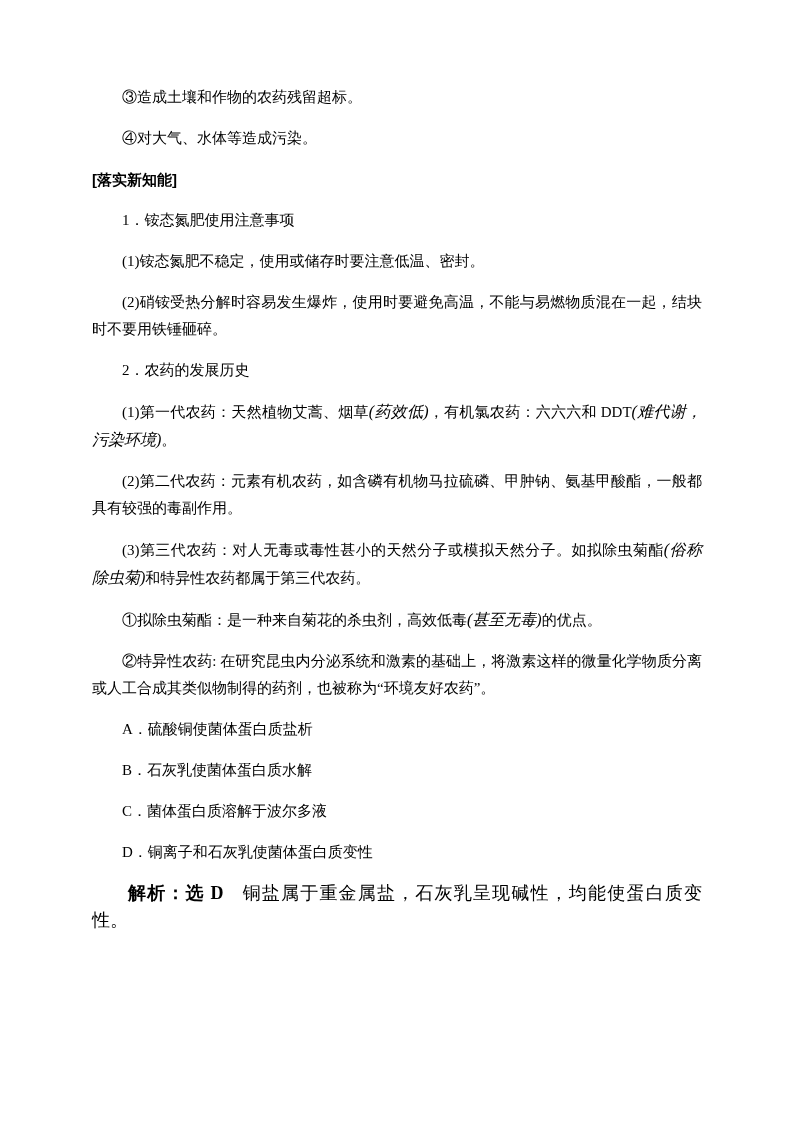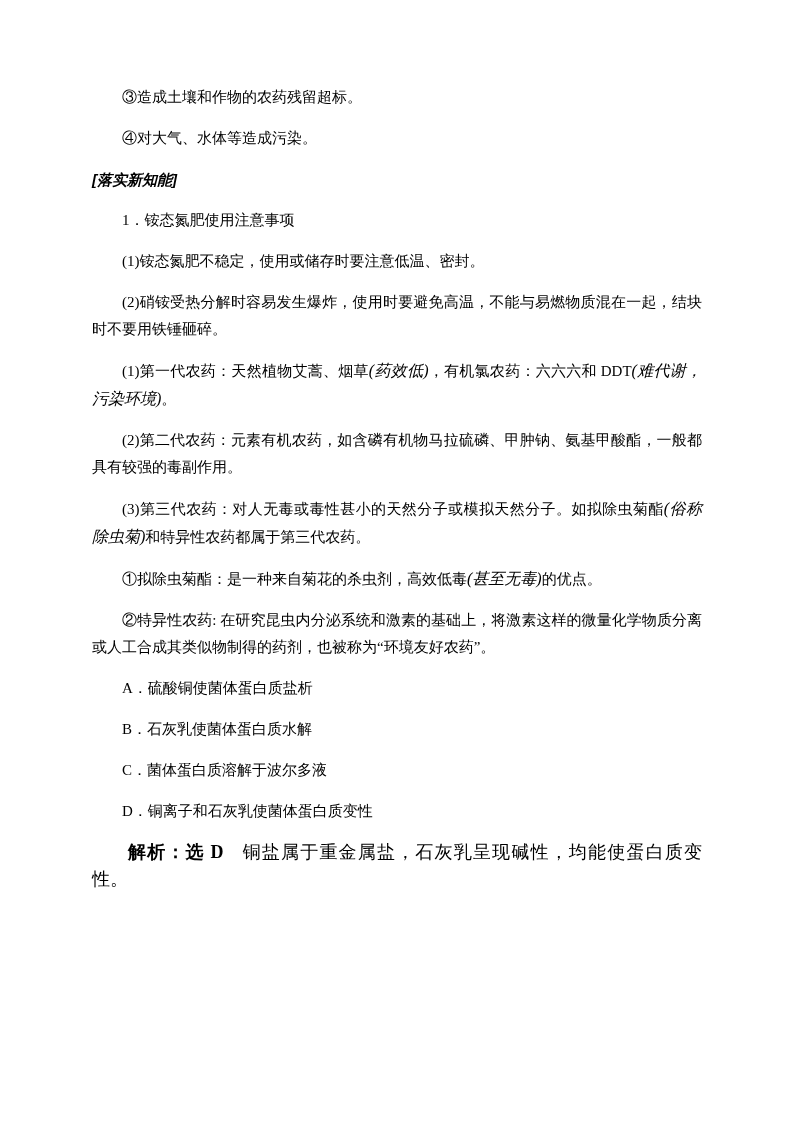--- a/index.html
+++ b/index.html
@@ -24,21 +24,20 @@
     margin: 0 0 14px 0;
     text-align: justify;
   }
   .indent {
     text-indent: 2em;
   }
   .center-header {
     text-align: center;
     font-weight: bold;
     font-family: "Liberation Sans", "DejaVu Sans", sans-serif;
-    font-style: italic;
   }
   .kai {
     font-style: italic;
     font-size: 16px;
   }
   .jiexi {
     font-size: 18px;
   }
   .jiexi .jiexi-label {
     font-weight: bold;
@@ -55,20 +54,21 @@
   <p class="indent">④对大气、水体等造成污染。</p>
 
   <p class="center-header">[落实新知能]</p>
 
   <p class="indent">1．铵态氮肥使用注意事项</p>
 
   <p class="indent">(1)铵态氮肥不稳定，使用或储存时要注意低温、密封。</p>
 
   <p class="indent">(2)硝铵受热分解时容易发生爆炸，使用时要避免高温，不能与易燃物质混在一起，结块时不要用铁锤砸碎。</p>
 
+  <p class="indent">2．农药的发展历史</p>
 
   <p class="indent">
     <span>(1)第一代农药：天然植物艾蒿、烟草</span><span class="kai">(药效低)</span><span>，有机氯农药：六六六和 DDT</span><span class="kai">(难代谢，污染环境)</span><span>。</span>
   </p>
 
   <p class="indent">(2)第二代农药：元素有机农药，如含磷有机物马拉硫磷、甲肿钠、氨基甲酸酯，一般都具有较强的毒副作用。</p>
 
   <p class="indent">
     <span>(3)第三代农药：对人无毒或毒性甚小的天然分子或模拟天然分子。如拟除虫菊酯</span><span class="kai">(俗称除虫菊)</span><span>和特异性农药都属于第三代农药。</span>
   </p>

